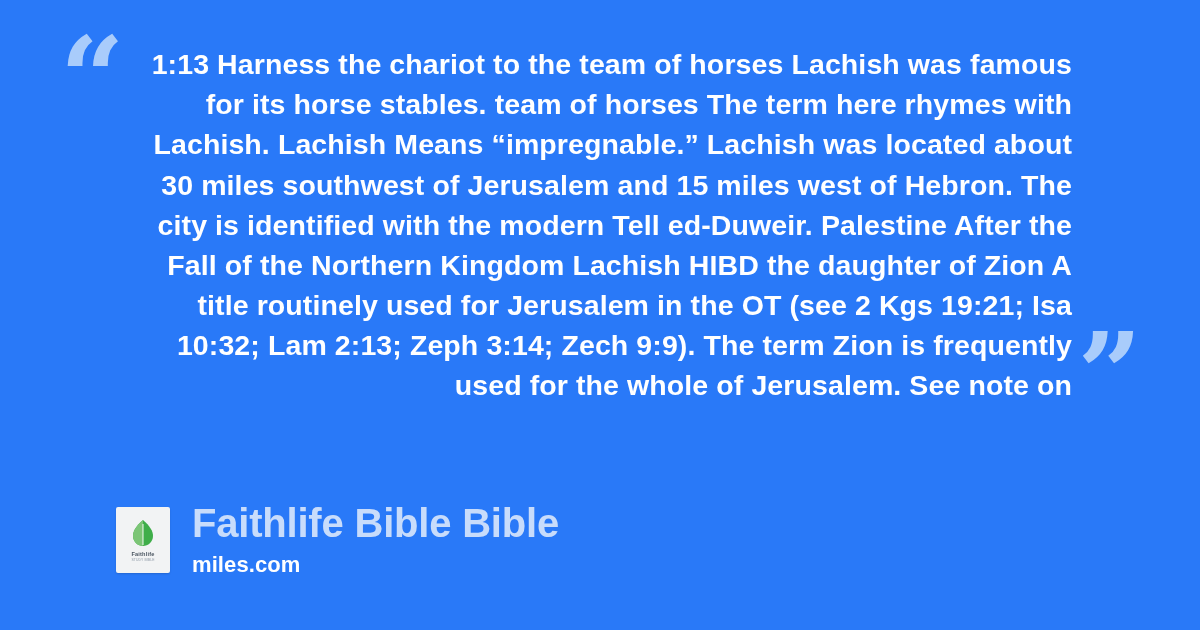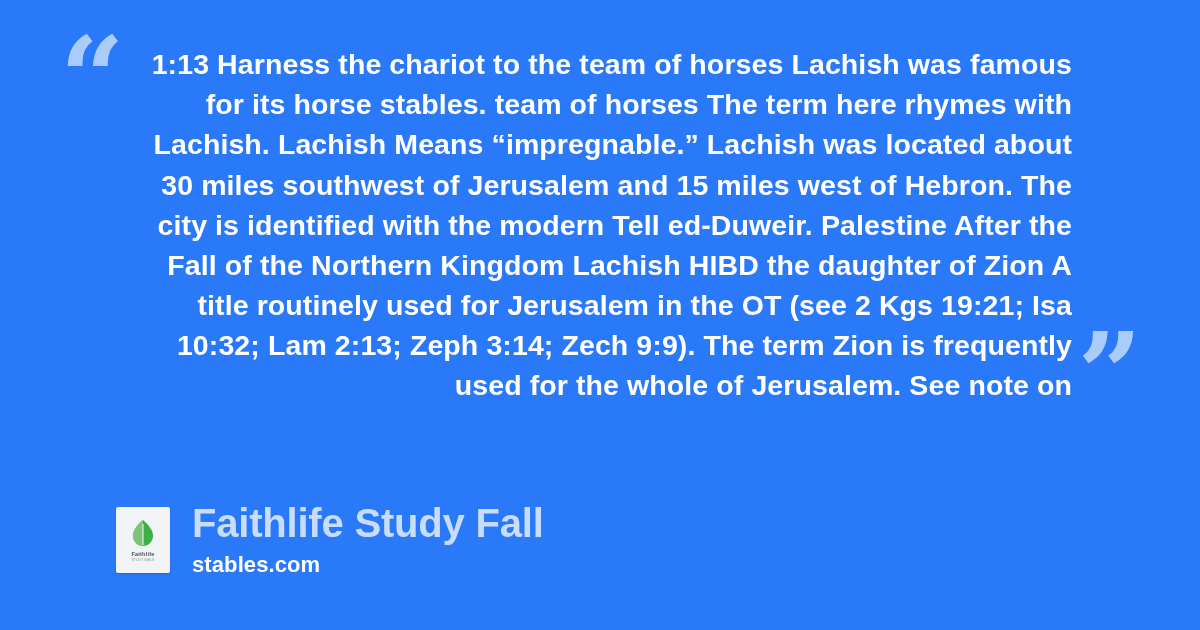--- a/index.html
+++ b/index.html
@@ -144,18 +144,18 @@
       <svg class="logo-mark" viewBox="0 0 26 30" aria-hidden="true">
         <path d="M13 2 C6 8, 3 13, 3 18 C3 24, 8 28, 13 28 C18 28, 23 24, 23 18 C23 13, 20 8, 13 2 Z" fill="#3fae49"></path>
         <path d="M13 2 C6 8, 3 13, 3 18 C3 24, 8 28, 13 28 Z" fill="#7cc576"></path>
         <path d="M13 6 L13 27" stroke="#ffffff" stroke-width="1.1" fill="none" opacity="0.85"></path>
       </svg>
       <div class="logo-caption">Faithlife</div>
       <div class="logo-sub">STUDY BIBLE</div>
     </div>
 
     <div class="brand">
-      <div class="brand-title">Faithlife Study Fall</div>
-      <div class="brand-url">stables.com</div>
+      <div class="brand-title">Faithlife Bible Bible</div>
+      <div class="brand-url">miles.com</div>
     </div>
   </div>
 
 </div>
 
 </body></html>

